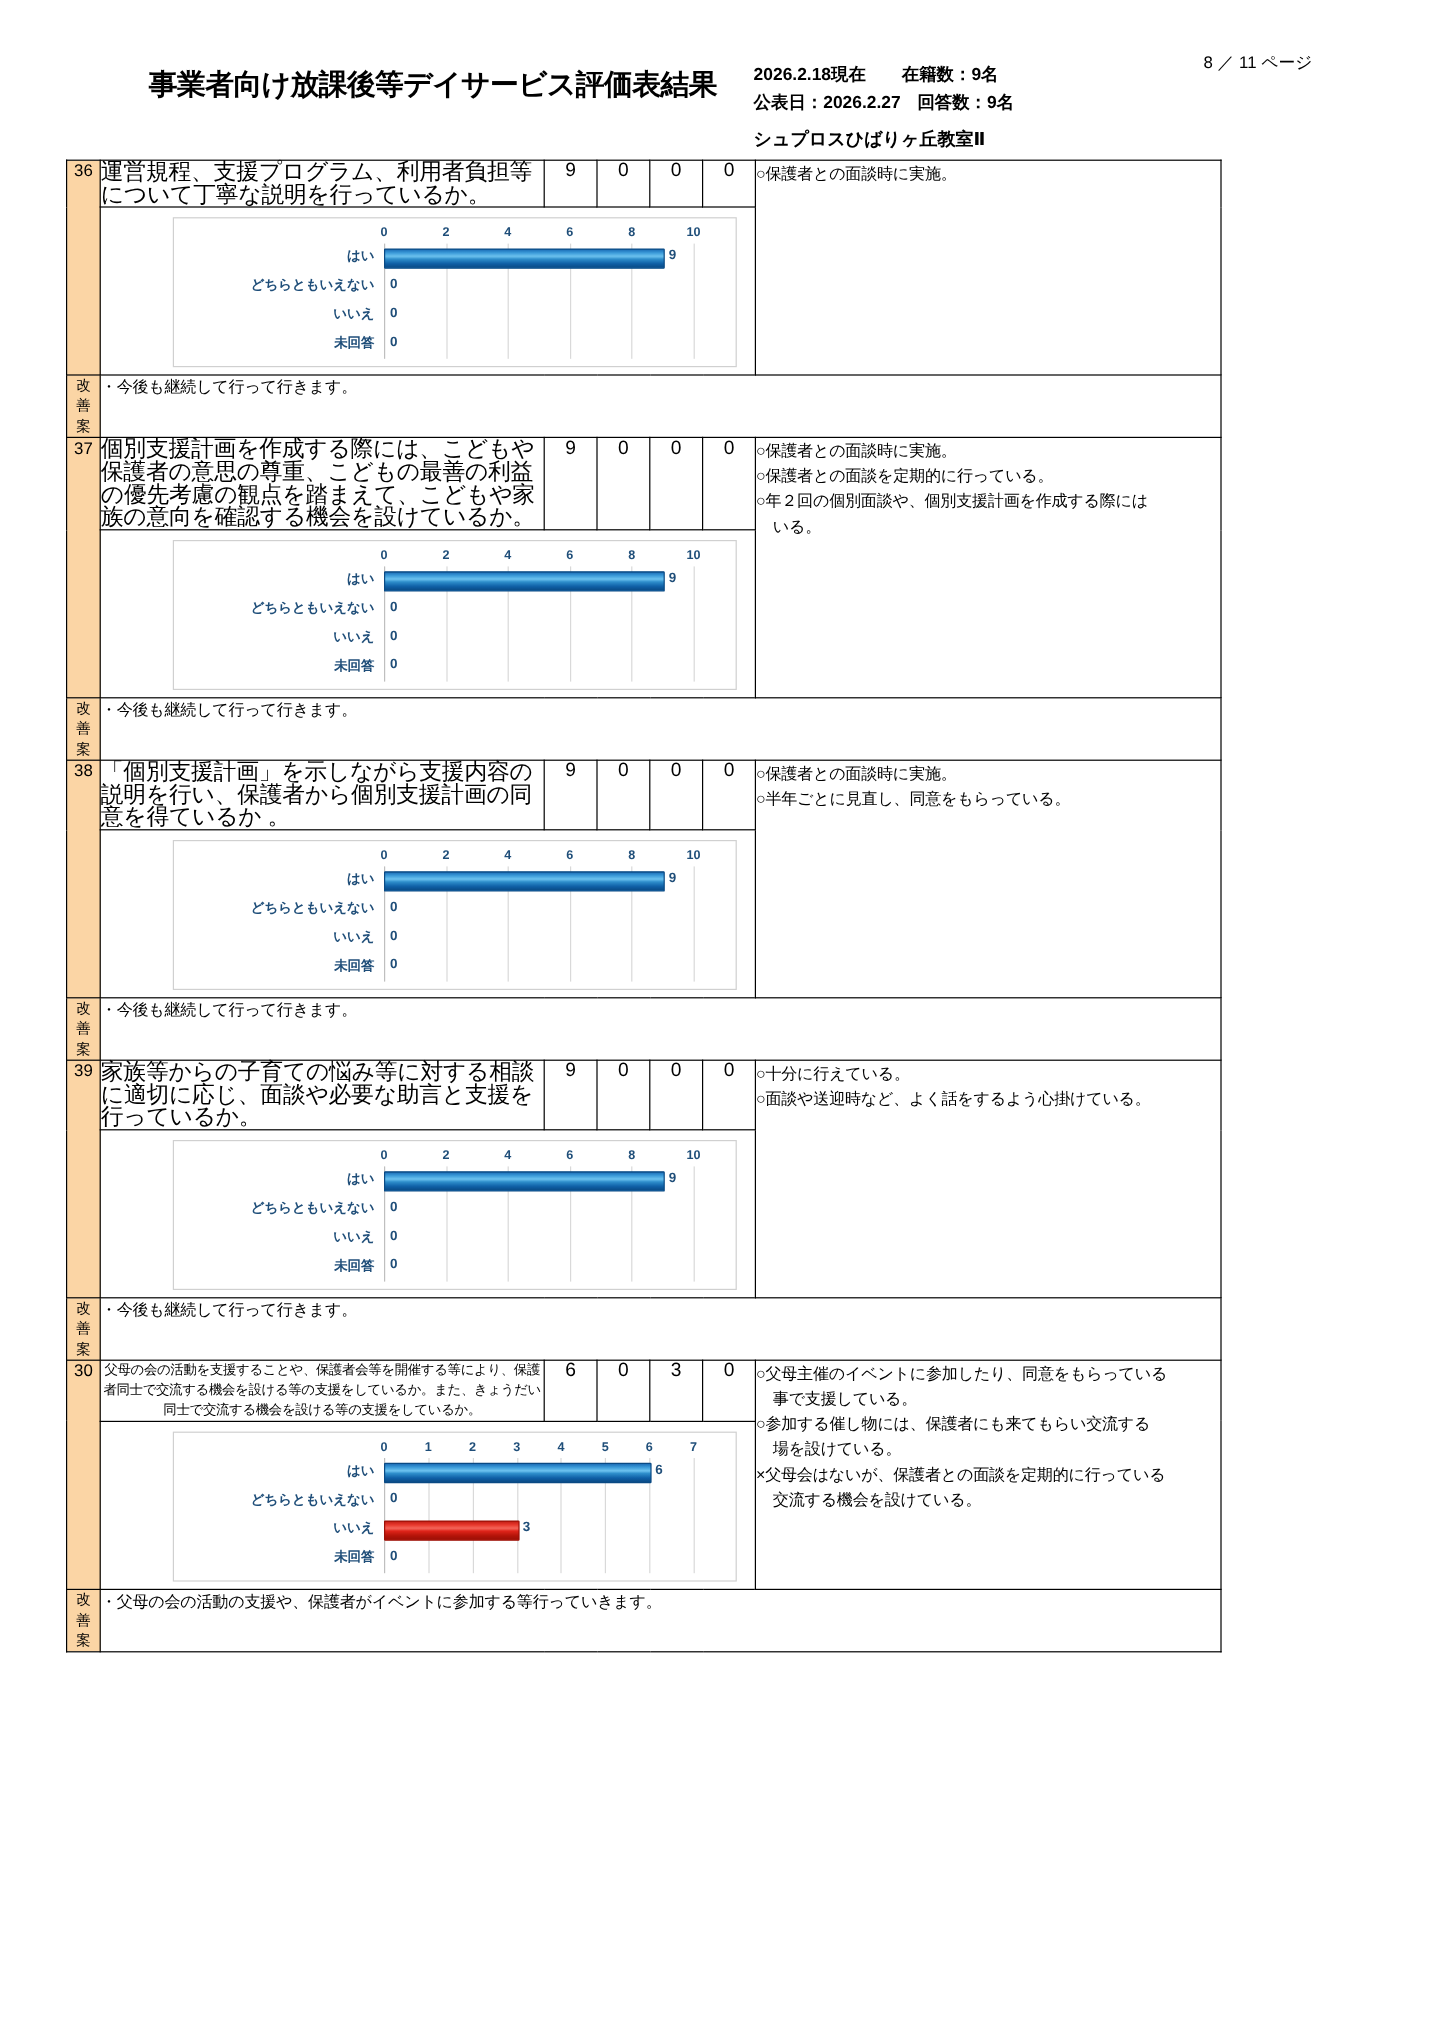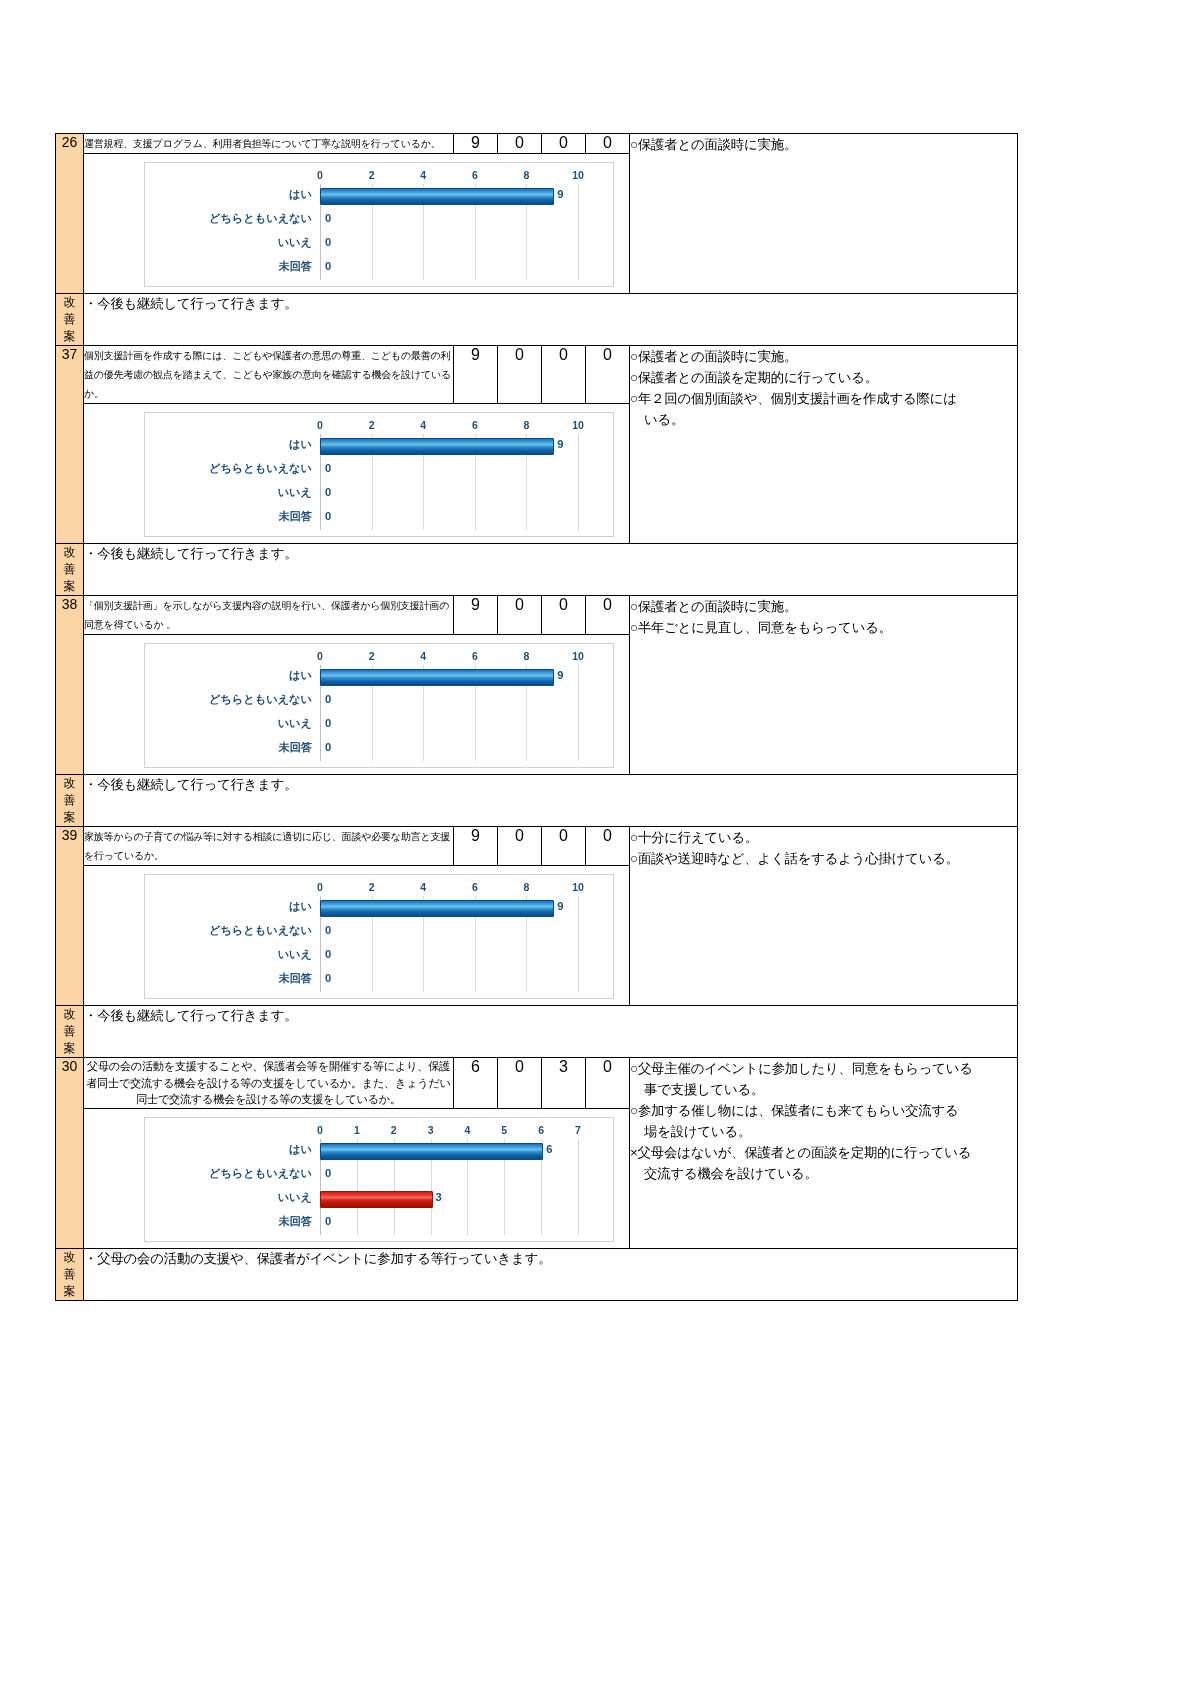--- a/index.html
+++ b/index.html
@@ -53,21 +53,21 @@
     font-size:12px;
     line-height:17px;
     padding:3px 0 3px 0;
     vertical-align:top;
     border-right:1.6px solid #000;
   }
   .kaizen-lbl span{display:block;}
 
   
   .qtext{
-    font-size:10px;line-height:19px;
+    font-size:19px;line-height:19px;
     padding:5px 4px 4px 5px;
     letter-spacing:-0.2px;
   }
   .qtext.small{font-size:11.2px;line-height:16.5px;letter-spacing:-0.3px;text-align:center;}
 
   
   .ncell{
     text-align:center;vertical-align:middle;
     font-size:16px;
   }
@@ -138,34 +138,43 @@
     position:absolute;top:4px;
     font-size:11.2px;font-weight:bold;color:#1f4e79;
     white-space:nowrap;
   }
 </style>
 </head>
 <body>
 
 <div class="page">
 
+  <div class="hdr">
+    <div class="hdr-title">事業者向け放課後等デイサービス評価表結果</div>
+    <div class="hdr-meta">
+      <span class="r"><span>2026.2.18現在</span><span class="sp1"></span><span>在籍数：9名</span></span>
+      <span class="r"><span>公表日：2026.2.27</span><span class="sp2"></span><span>回答数：9名</span></span>
+    </div>
+    <div class="hdr-school">シュプロスひばりヶ丘教室Ⅱ</div>
+    <div class="hdr-page">8 ／ 11 ページ</div>
+  </div>
 
   <table class="tbl">
     <colgroup>
       <col class="c-num">
         <col class="c-q">
         <col class="c-n1">
         <col class="c-n2">
         <col class="c-n3">
         <col class="c-n4">
         <col class="c-cmt">
     </colgroup>
     <tbody id="tbody">
         <tr>
-          <td class="numcell" rowspan="2">26</td>
+          <td class="numcell" rowspan="2">36</td>
           <td class="qtext">運営規程、支援プログラム、利用者負担等について丁寧な説明を行っているか。</td>
           <td class="ncell">9</td>
           <td class="ncell">0</td>
           <td class="ncell">0</td>
           <td class="ncell">0</td>
           <td class="cmt" rowspan="2">
             <span class="line">○保護者との面談時に実施。</span>
           </td>
         </tr>
         <tr>

